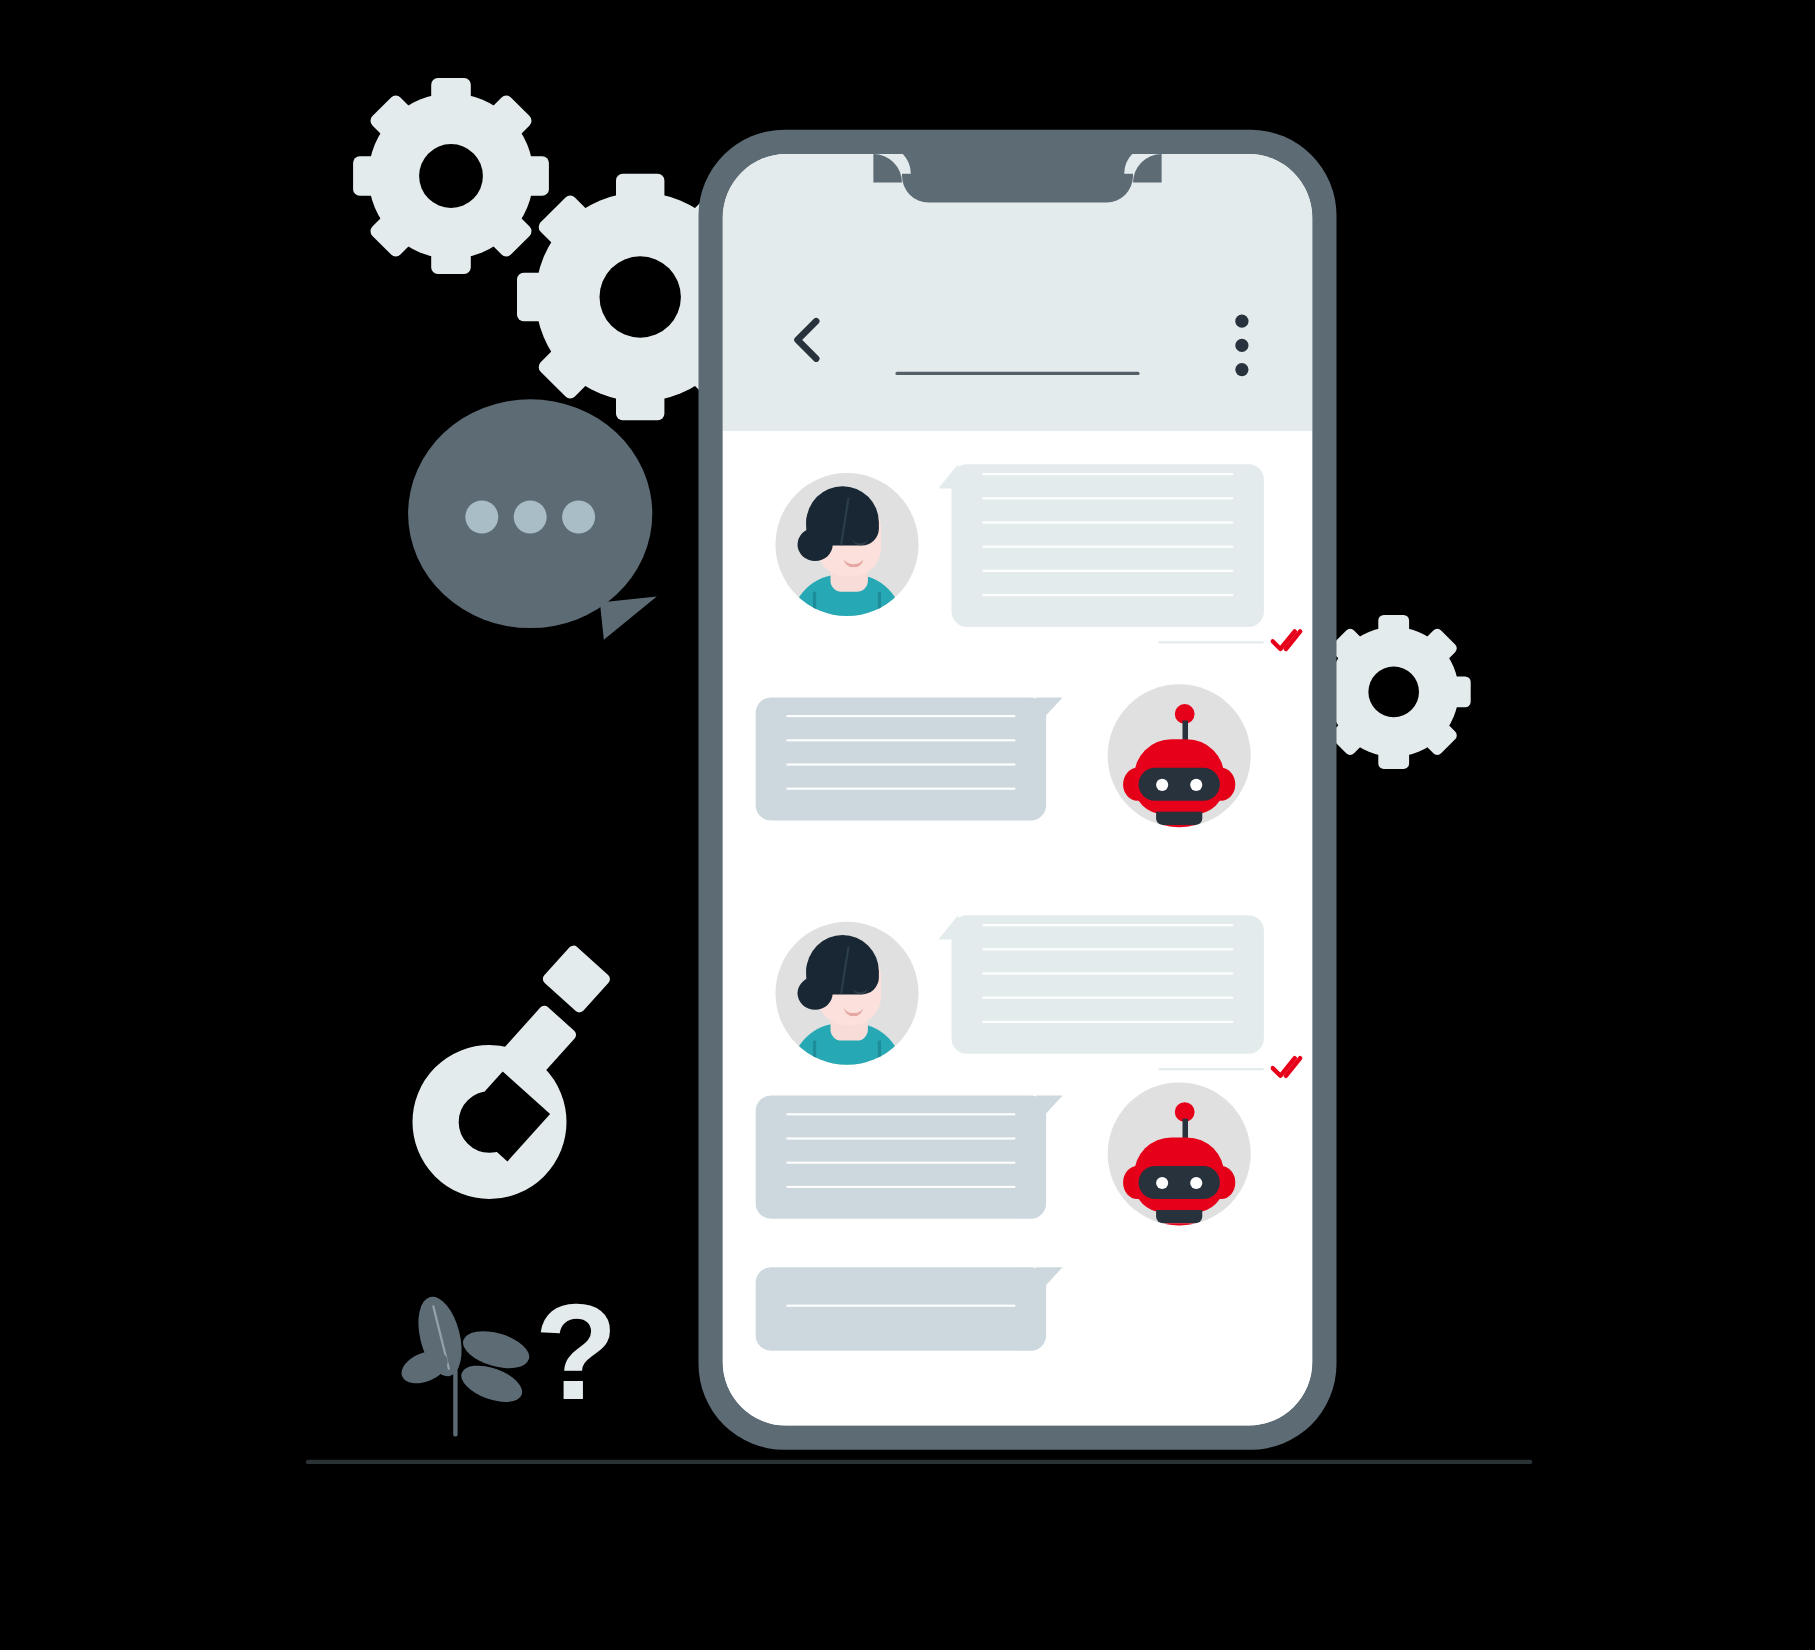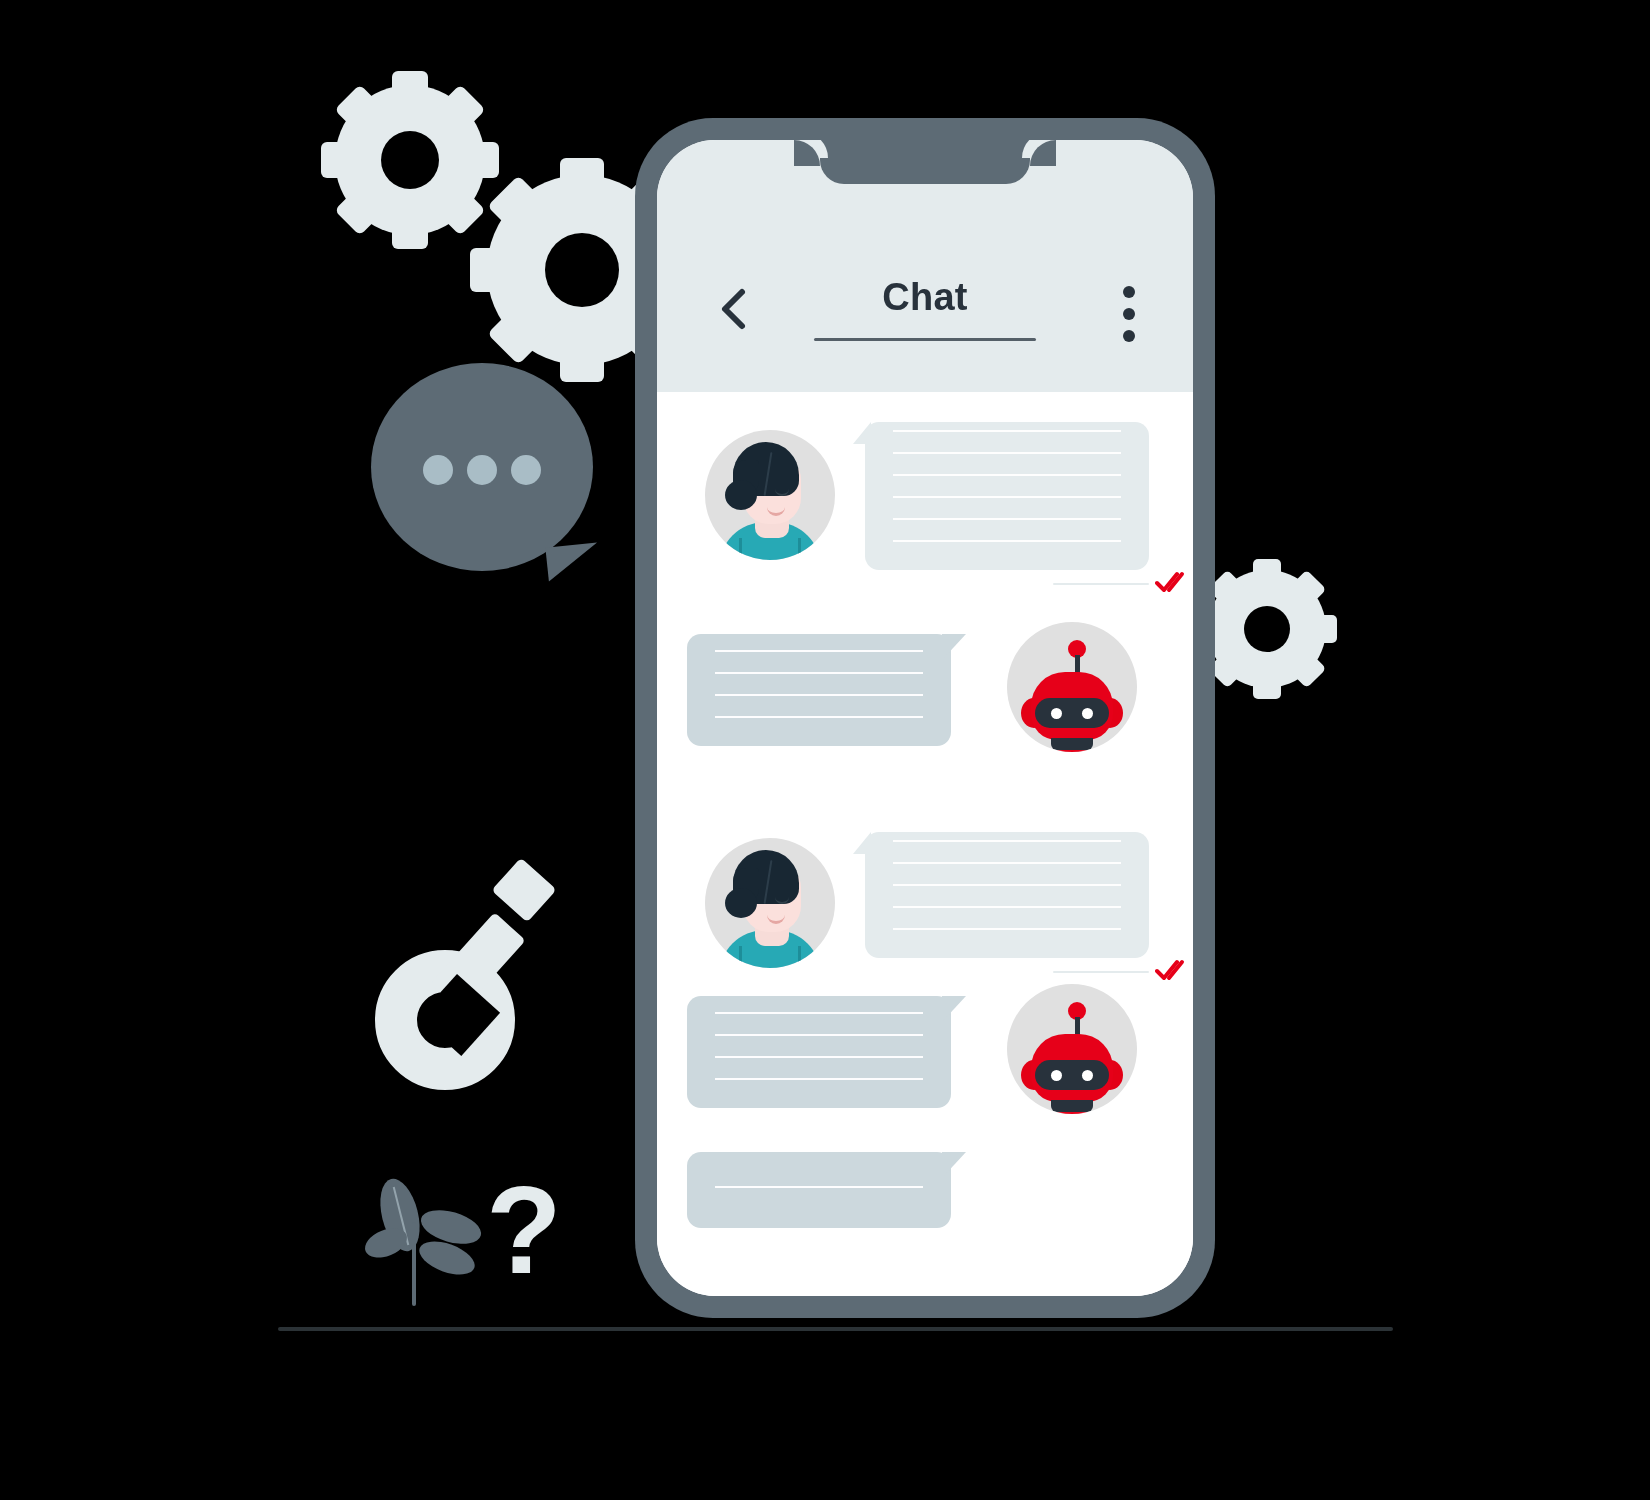--- a/index.html
+++ b/index.html
@@ -160,21 +160,20 @@
       <div class="statusbar">
         <div class="notch"></div>
 
         <div class="navbar">
           <div class="back-btn">
             <svg width="44" height="50" viewBox="0 0 44 50" aria-hidden="true">
               <path d="M30 8 L13 25 L30 42" fill="none" stroke="#28323c" stroke-width="6" stroke-linecap="round" stroke-linejoin="round"></path>
             </svg>
           </div>
 
-          <div class="nav-title">Chat</div>
           <div class="nav-underline"></div>
 
           <div class="kebab">
             <i></i>
               <i></i>
               <i></i>
           </div>
         </div>
       </div>
 

